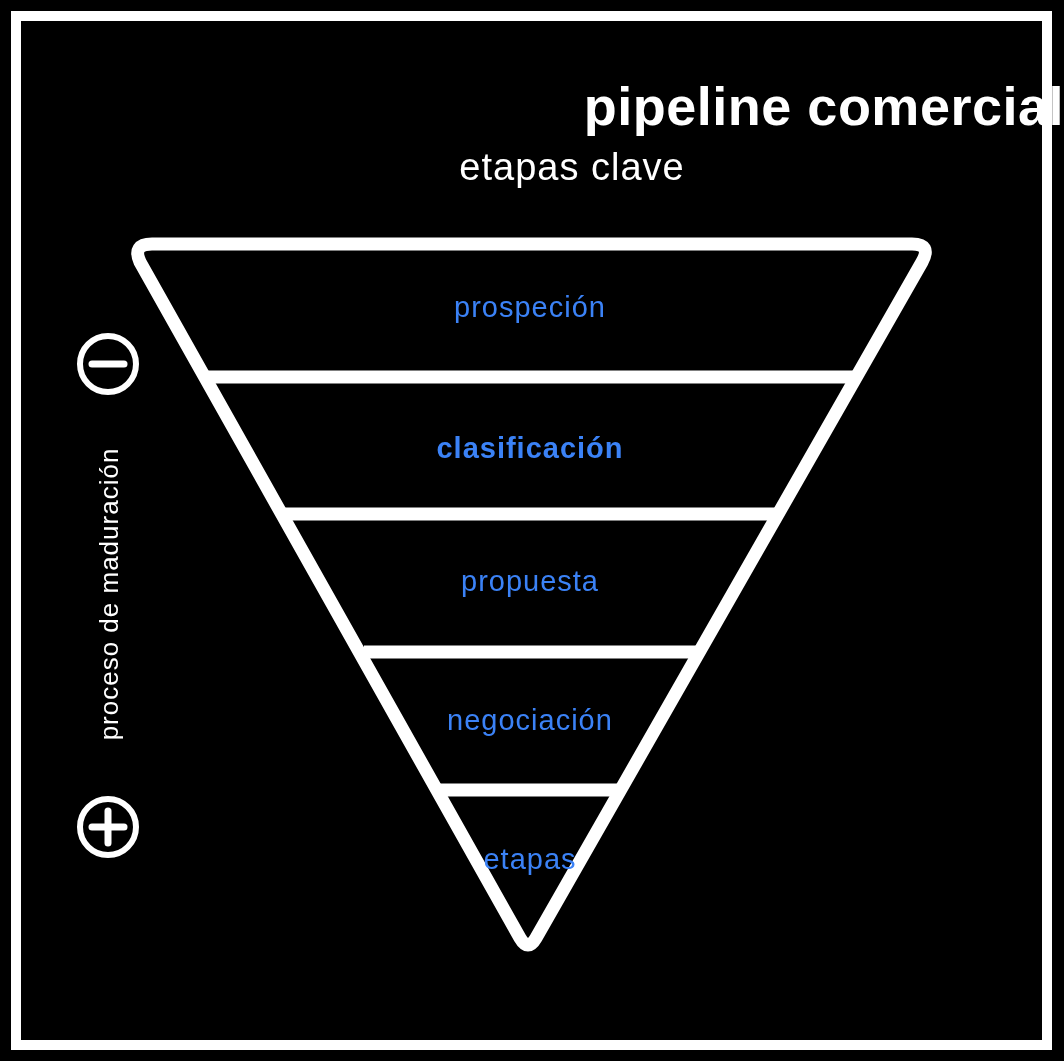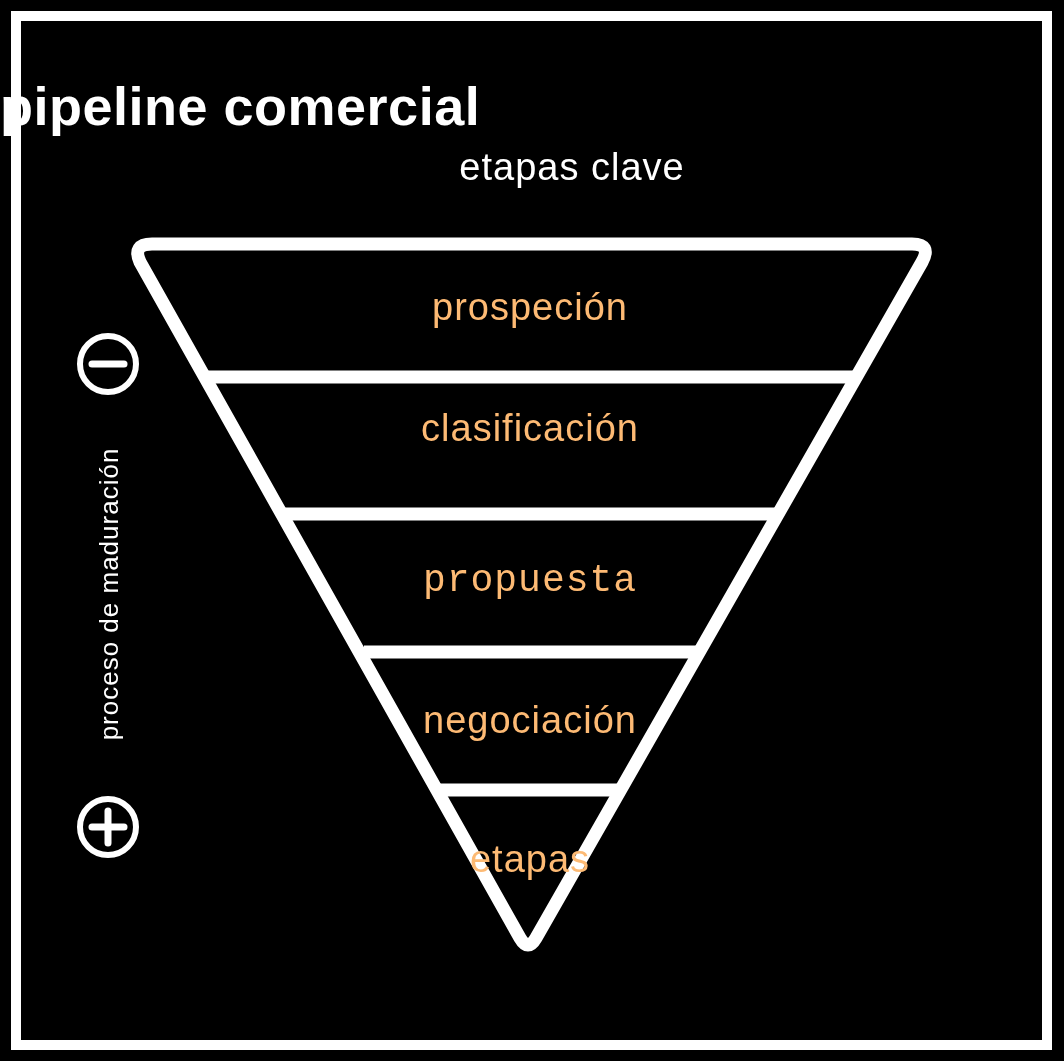--- a/index.html
+++ b/index.html
@@ -1,21 +1,21 @@
 <!DOCTYPE html>
 <html><head>
 <meta charset="utf-8">
 <style>
   html, body { margin: 0; padding: 0; background: #000; }
   body { width: 1064px; height: 1061px; position: relative; overflow: hidden; font-family: "Liberation Sans", "DejaVu Sans", sans-serif; }
   .frame { position: absolute; left: 11px; top: 11px; width: 1021px; height: 1019px; border: 10px solid #fff; background: #000; }
-  .title { position: absolute; left: 0; width: 1064px; top: 74px; text-align: left; color: #fff; font-weight: bold; font-size: 54px; line-height: 64px; letter-spacing: 0.5px; }
+  .title { position: absolute; left: 0; width: 1064px; top: 74px; text-align: right; color: #fff; font-weight: bold; font-size: 54px; line-height: 64px; letter-spacing: 0.5px; }
   .subtitle { position: absolute; left: 0; width: 1064px; top: 144px; text-align: center; color: #fff; font-size: 38px; line-height: 46px; letter-spacing: 1px; padding-left: 40px; }
   svg.funnel { position: absolute; left: 0; top: 0; }
-  .stage-label { position: absolute; color: #fdba74; font-size: 38px; line-height: 34px; text-align: center; width: 400px; left: 330px; letter-spacing: 1px; }
+  .stage-label { position: absolute; color: #3b82f6; font-size: 29px; line-height: 34px; text-align: center; width: 400px; left: 330px; letter-spacing: 1px; }
   .side-label { position: absolute; color: #fff; font-size: 26px; line-height: 30px; white-space: nowrap; transform: rotate(-90deg); transform-origin: center center; width: 340px; text-align: center; left: -61px; top: 579px; letter-spacing: 1px; }
   .icon { position: absolute; }
 </style>
 </head>
 <body>
 
 <div class="frame"></div>
 
 <div class="title">pipeline comercial</div>
 <div class="subtitle">etapas clave</div>
@@ -24,22 +24,22 @@
 
   <path d="M 152 244 L 912 244 Q 932 244 922 262 L 536 938 Q 528 952 520 938 L 140 262 Q 132 244 152 244 Z" fill="none" stroke="#fff" stroke-width="13" stroke-linejoin="round"></path>
 
   <line x1="206" y1="377" x2="856" y2="377" stroke="#fff" stroke-width="13"></line>
   <line x1="283" y1="514" x2="778" y2="514" stroke="#fff" stroke-width="13"></line>
   <line x1="364" y1="652" x2="697" y2="652" stroke="#fff" stroke-width="13"></line>
   <line x1="438" y1="790" x2="622" y2="790" stroke="#fff" stroke-width="13"></line>
 </svg>
 
 <div class="stage-label" style="top:290px;">prospeción</div>
-<div class="stage-label" style="top:411px;">clasificación</div>
-<div class="stage-label" style="top:564px;font-family:Liberation Mono, monospace;">propuesta</div>
+<div class="stage-label" style="top:431px;font-weight:bold;">clasificación</div>
+<div class="stage-label" style="top:564px;">propuesta</div>
 <div class="stage-label" style="top:703px;text-align:center;">negociación</div>
 <div class="stage-label" style="top:842px;">etapas</div>
 
 <svg class="icon" style="left:76px; top:333px;" width="66" height="66" viewBox="0 0 66 66">
   <circle cx="32" cy="31" r="28" fill="none" stroke="#fff" stroke-width="6"></circle>
   <line x1="16" y1="31" x2="48" y2="31" stroke="#fff" stroke-width="7" stroke-linecap="round"></line>
 </svg>
 
 <div class="side-label">proceso de maduración</div>
 

